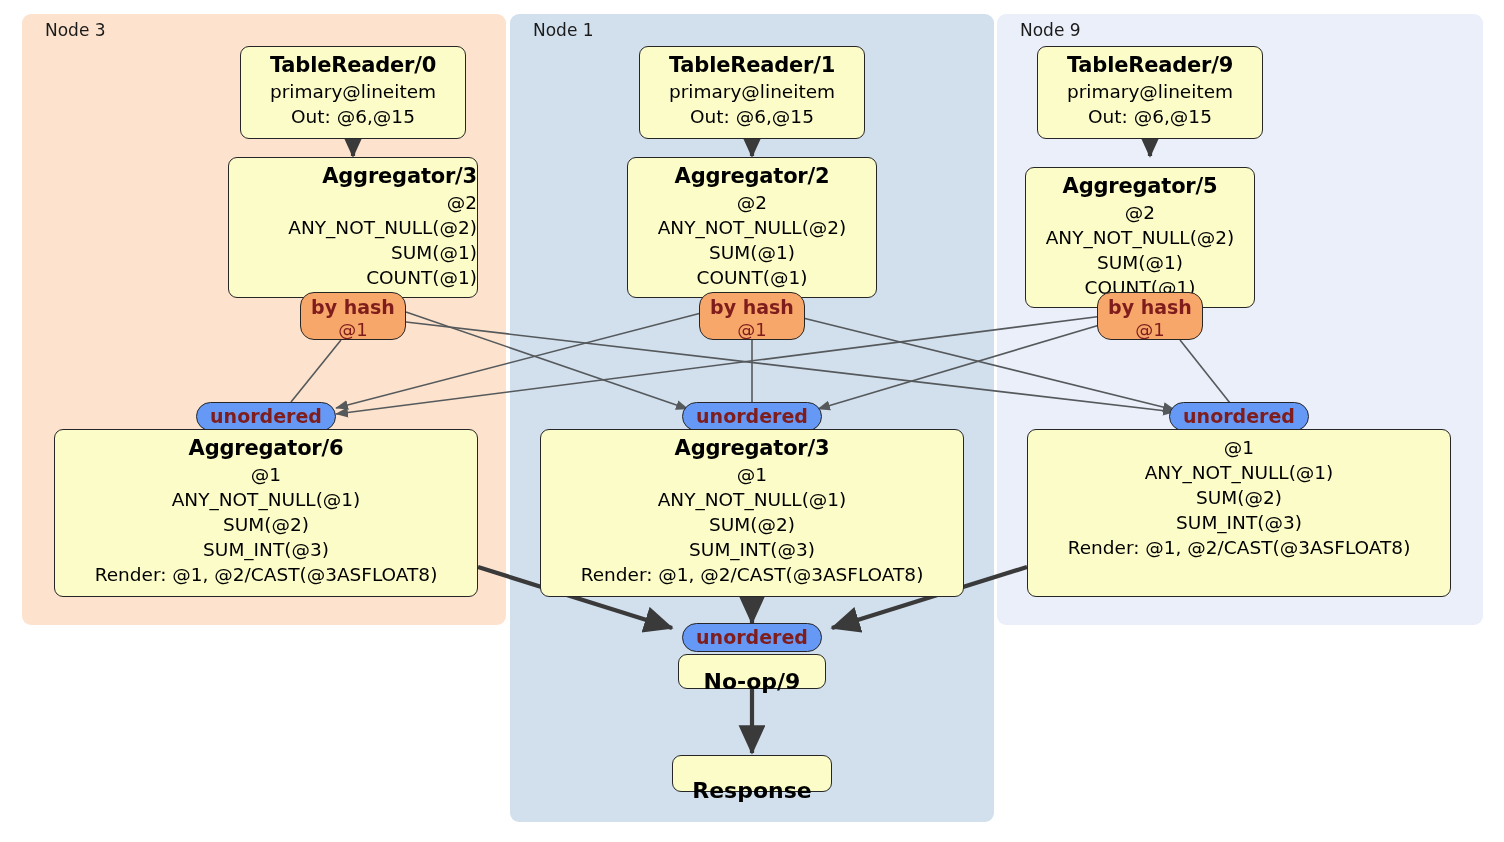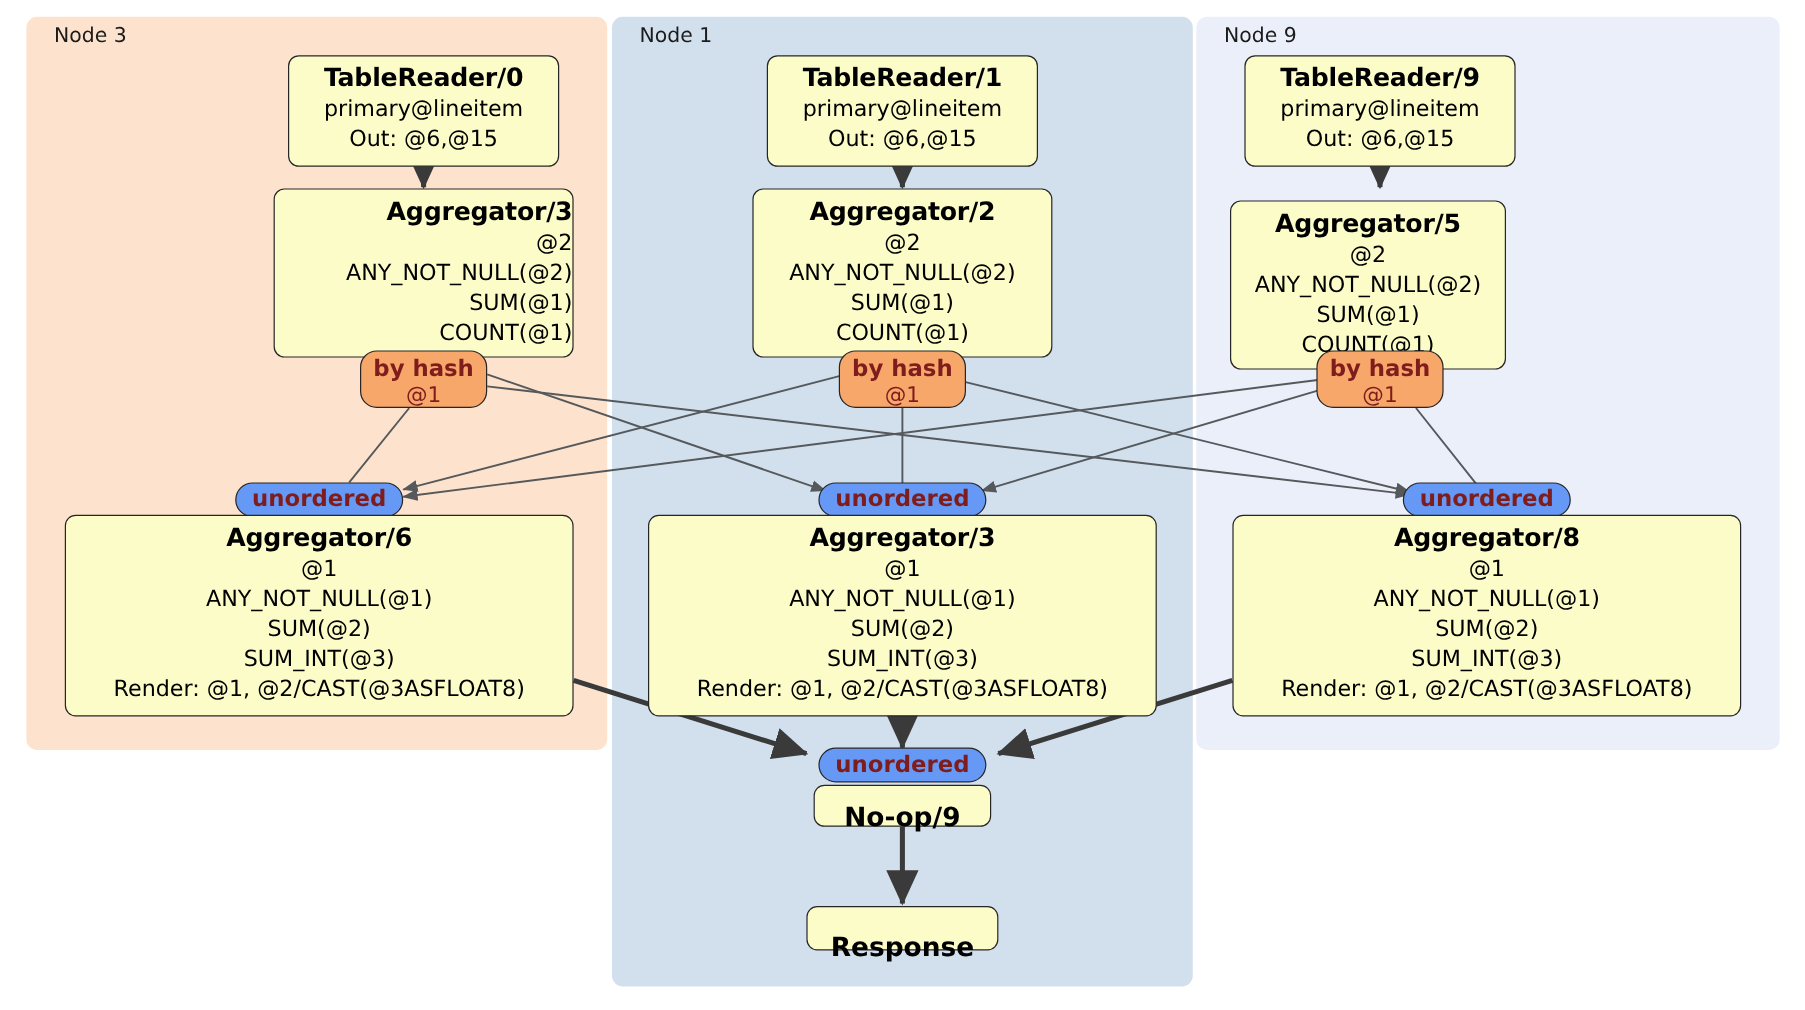--- a/index.html
+++ b/index.html
@@ -241,21 +241,20 @@
   <div class="pill hash" style="left:1097px; top:292px; width:106px; height:48px;">
     <div class="hl1">by hash</div>
     <div class="hl2">@1</div>
   </div>
 
   <div class="pill unordered" style="left:1169px; top:402px; width:140px; height:29px;">
     <span>unordered</span>
   </div>
 
   <div class="proc-box" style="left:1027px; top:429px; width:424px; height:168px;">
-    <div class="title">Aggregator/8</div>
     <div class="detail">@1</div>
     <div class="detail">ANY_NOT_NULL(@1)</div>
     <div class="detail">SUM(@2)</div>
     <div class="detail">SUM_INT(@3)</div>
     <div class="detail">Render: @1, @2/CAST(@3ASFLOAT8)</div>
   </div>
 
 </div>
 
 </body></html>

